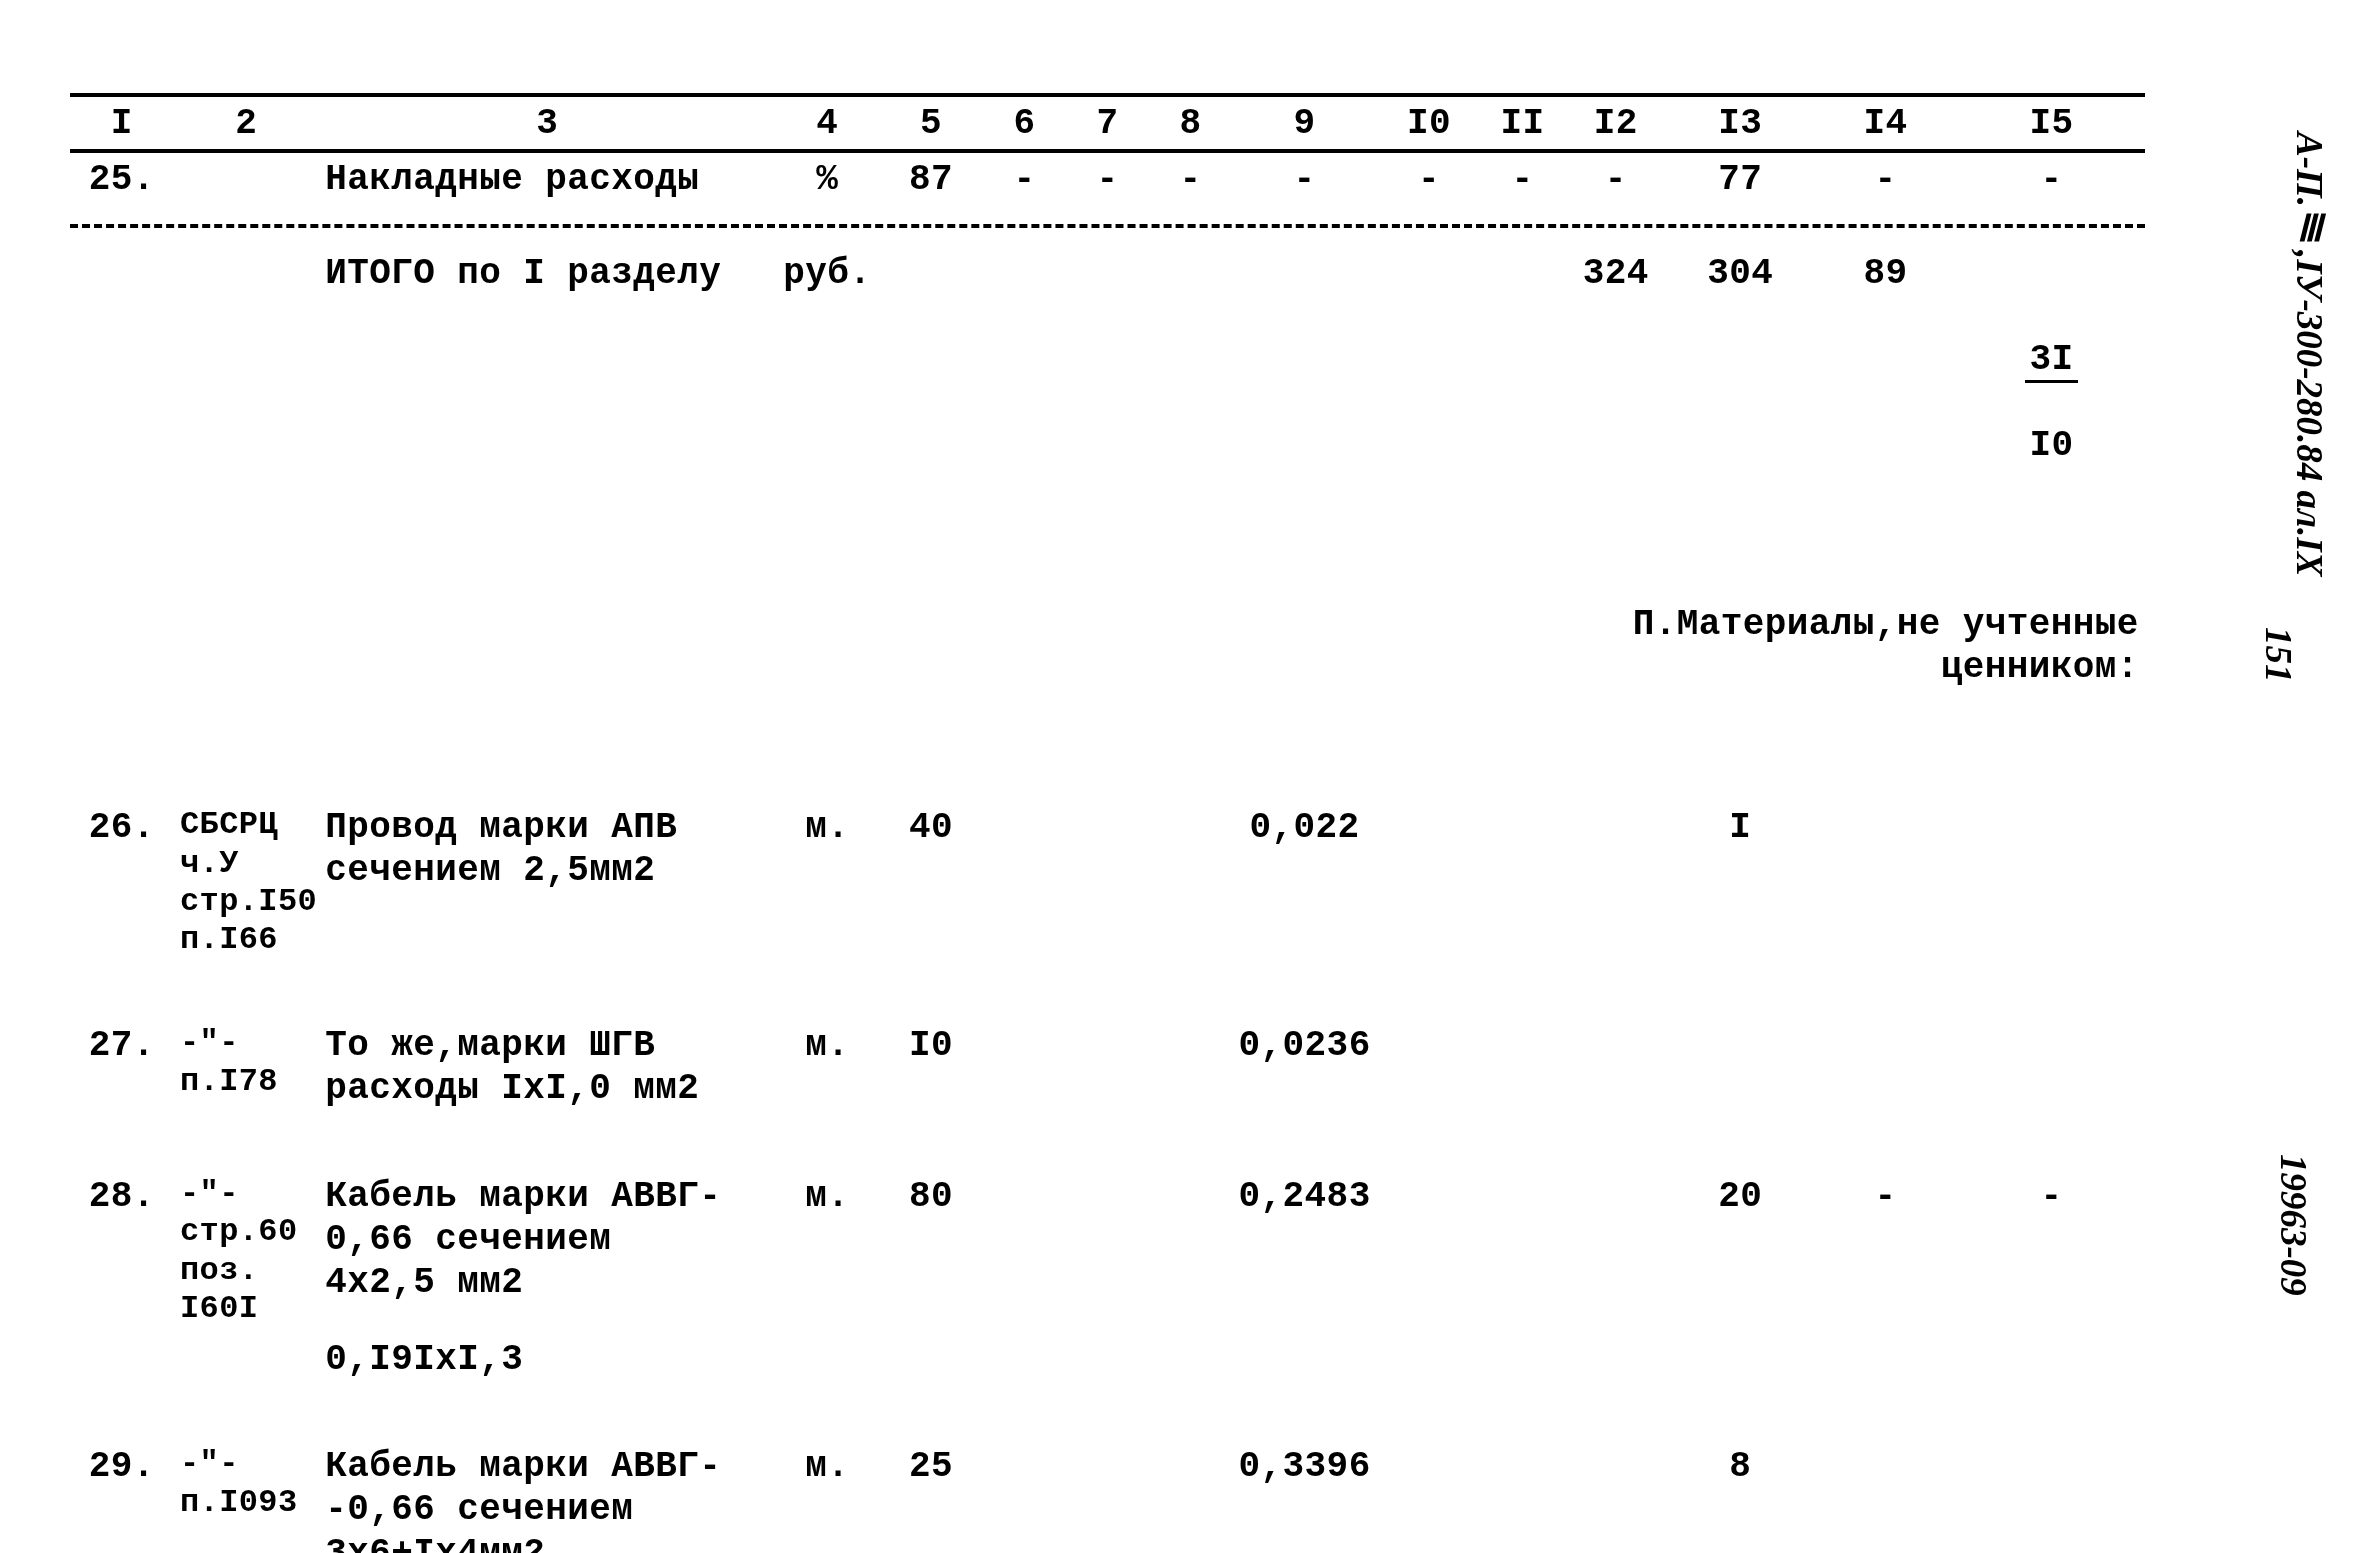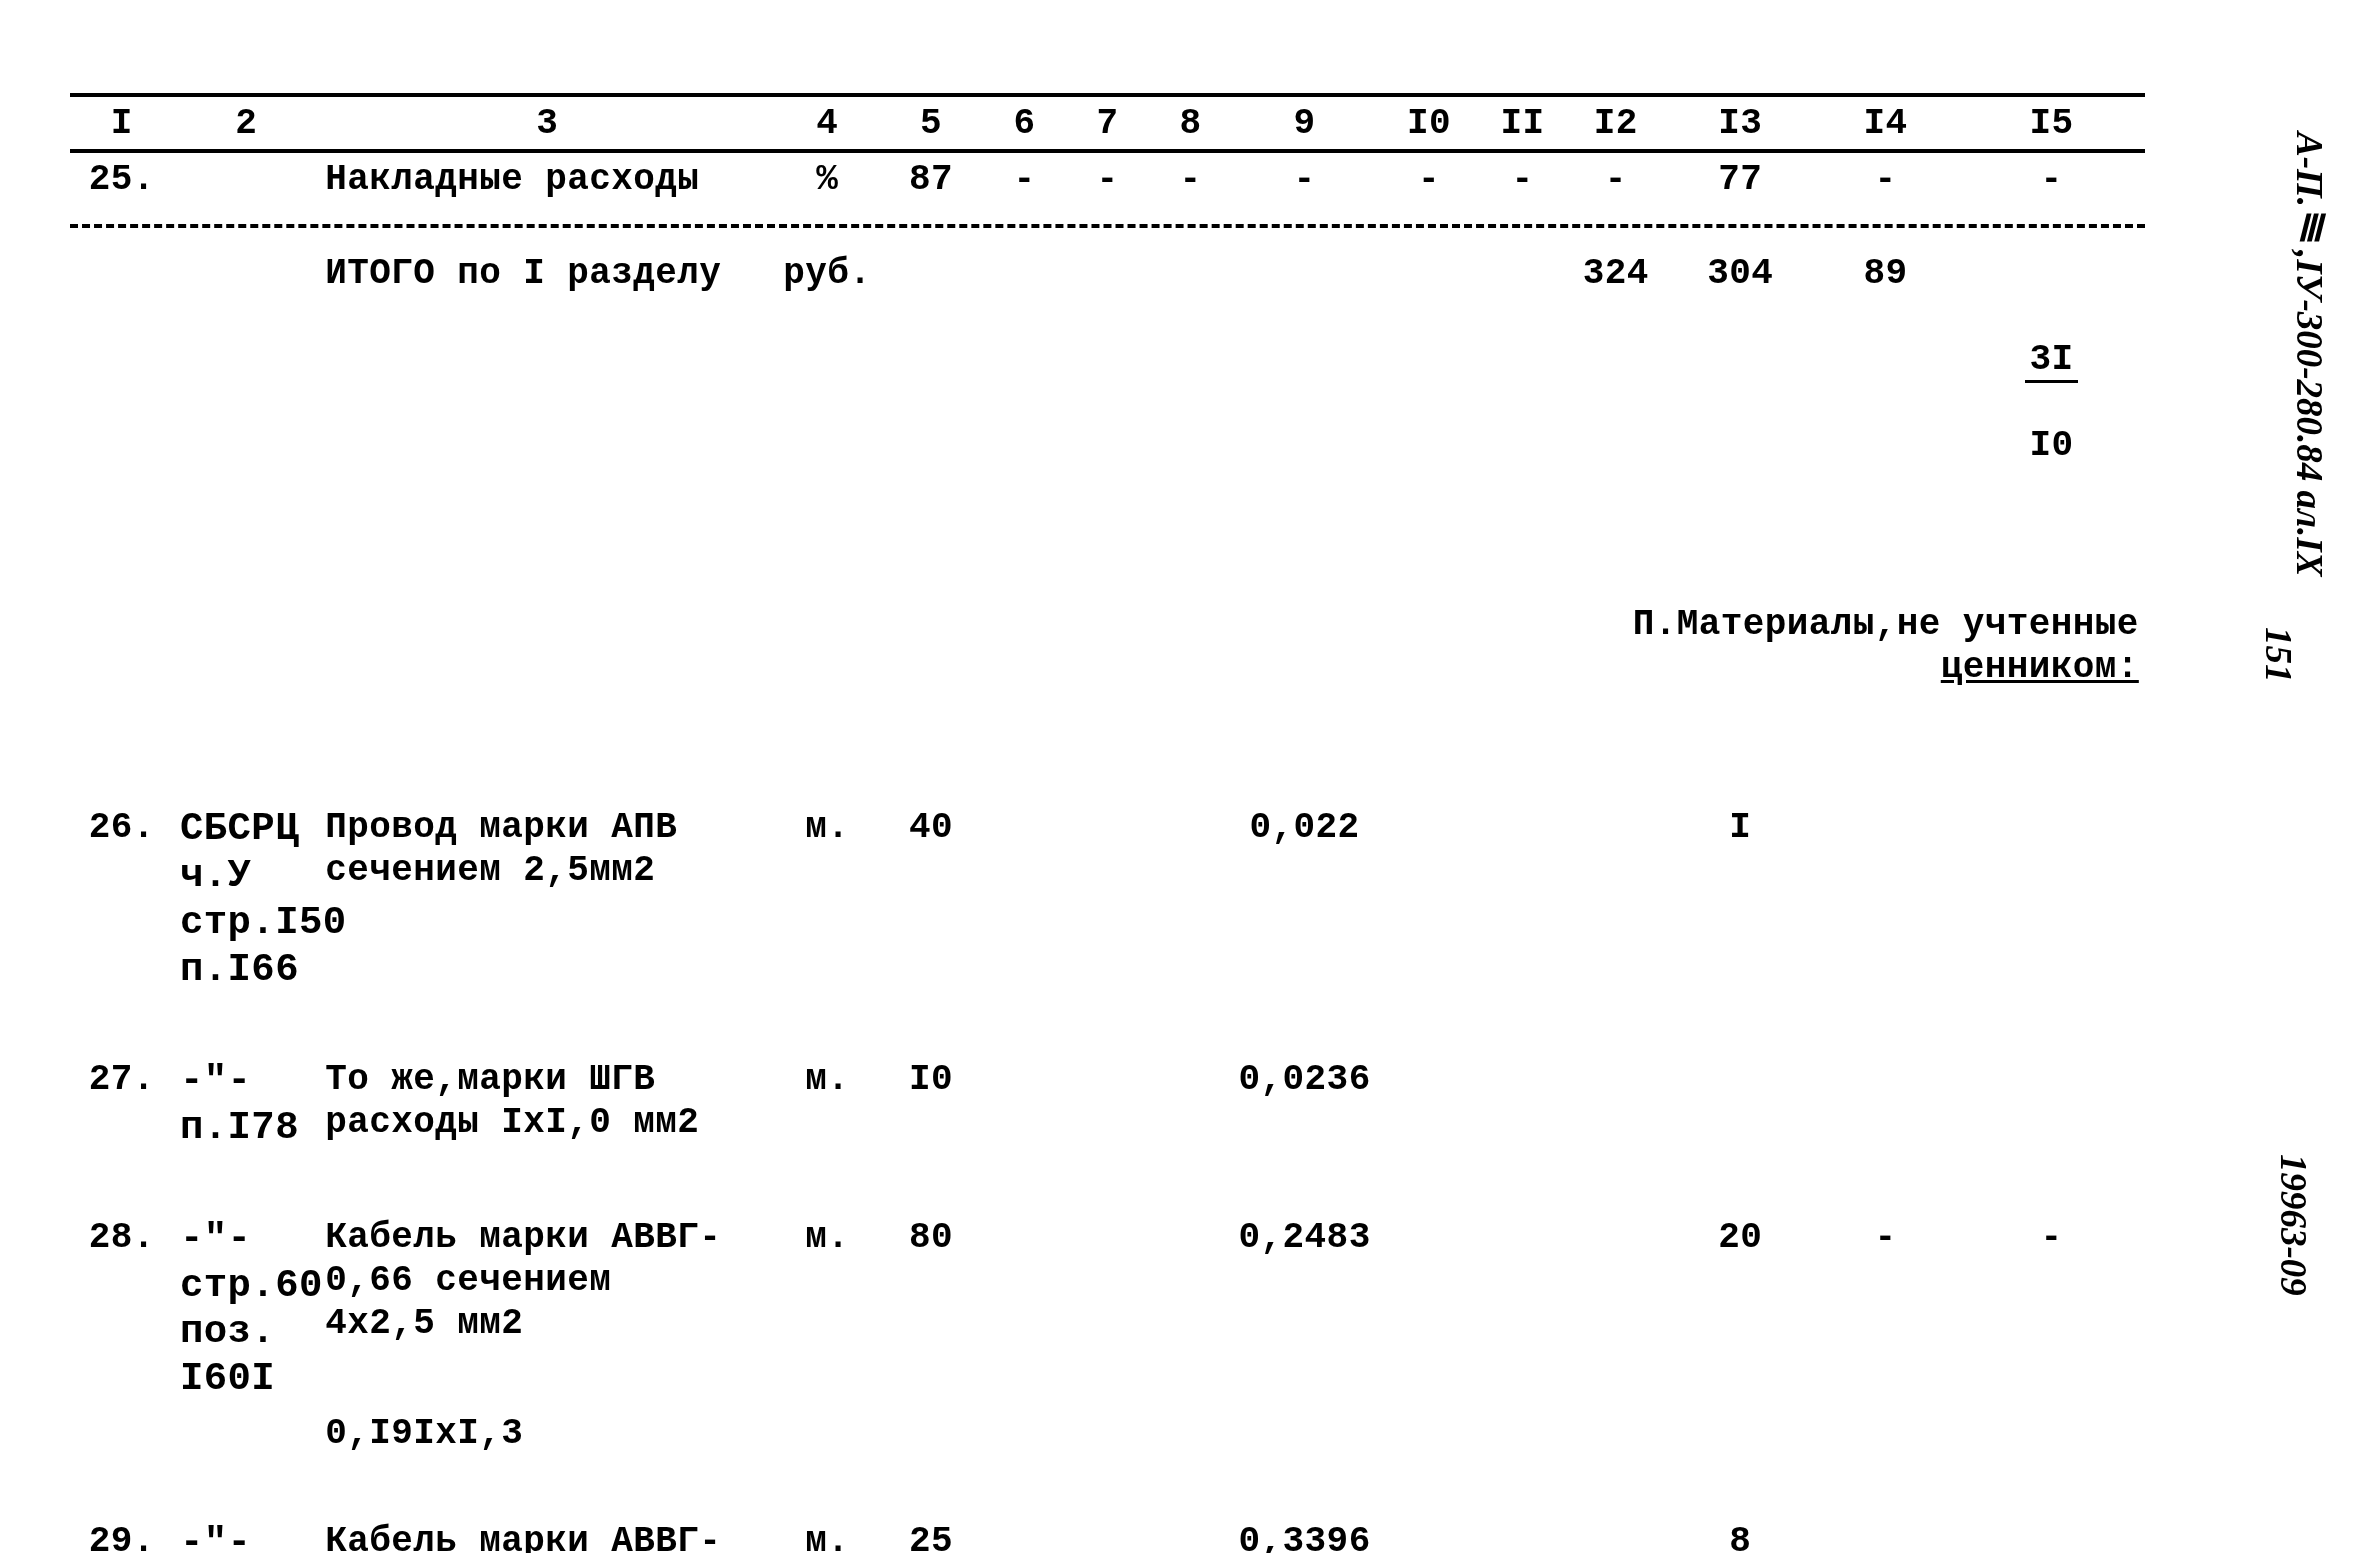--- a/index.html
+++ b/index.html
@@ -78,39 +78,38 @@
   .frac .top { border-bottom: 3.1px solid #000; padding: 0 4.6px; }
 
   .section-title {
     font-size: 36px;
     font-weight: 700;
     margin: 28px 0 9.3px 0;
     white-space: nowrap;
     text-align: right;
   }
   .section-underline {
-    text-decoration: underline;
     text-underline-offset: 3.1px;
   }
 
   .margin-vertical {
     position: absolute;
     writing-mode: vertical-rl;
     text-orientation: mixed;
     font-family: "Times New Roman", serif;
     font-style: italic;
     font-weight: 700;
     font-size: 37px;
   }
   .mv1 { top: 132px; right: 46px; }
   .mv2 { top: 627px; right: 77px; }
   .mv3 { top: 1154px; right: 62px; }
 
   .spacer td { height: 46px; }
-  .small { font-size: 39px; }
+  .small { font-size: 32px; }
 </style>
 </head>
 <body>
 
 <div class="page">
 
   <div class="margin-vertical mv1">А-П.Ⅲ,IУ-300-280.84
 ал.IX</div>
   <div class="margin-vertical mv2">151</div>
   <div class="margin-vertical mv3">19963-09</div>

